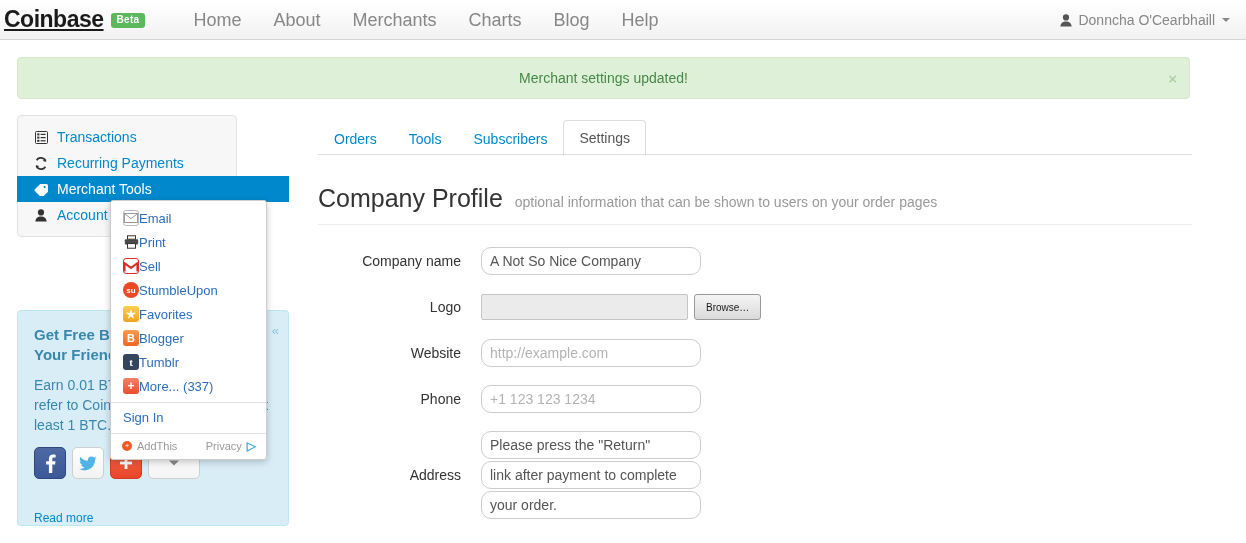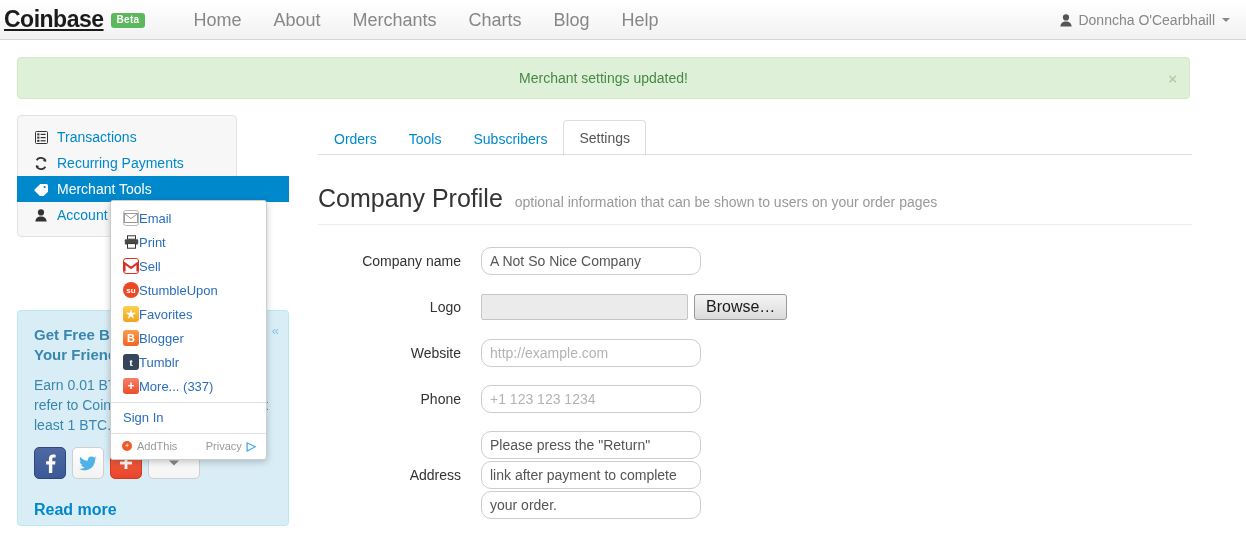--- a/index.html
+++ b/index.html
@@ -148,22 +148,22 @@
   .sbtn.at {
     background: linear-gradient(to bottom,#f4694a 0%,#e8452a 100%);
     border: 1px solid #cf3a22; color: #fff; font-size: 16px;
   }
   .sbtn.more {
     width: 52px;
     background: linear-gradient(to bottom,#ffffff 0%,#f4f4f4 100%);
     border: 1px solid #d0d0d0; color: #888; font-size: 11px;
   }
   .read-more {
-    display: block; margin-top: 22px;
-    color: #0088cc; font-size: 16px; cursor: pointer; text-decoration: none; font-weight: bold;
+    display: block; margin-top: 32px;
+    color: #0088cc; font-size: 12px; cursor: pointer; text-decoration: none;
   }
 
   
   .addthis {
     position: absolute; left: 110px; top: 200px;
     width: 157px;
     background: #ffffff;
     border: 1px solid #cccccc;
     border-radius: 3px;
     box-shadow: 0 2px 7px rgba(0,0,0,0.22);
@@ -264,21 +264,21 @@
     border: 1px solid #c5c5c5;
     border-radius: 2px;
   }
   .browse-btn {
     margin-left: 6px;
     height: 26px; padding: 1px 11px;
     background: linear-gradient(to bottom,#f5f5f5 0%,#dadada 100%);
     border: 1px solid #9a9a9a;
     border-radius: 3px;
     font-family: "Liberation Sans", sans-serif;
-    font-size: 16px; color: #1a1a1a;
+    font-size: 10px; color: #1a1a1a;
     cursor: pointer;
   }
   .addr-stack { display: flex; flex-direction: column; gap: 2px; }
   .addr-stack .form-control { margin-bottom: 0; }
 </style>
 </head>
 <body>
 
 <div id="page">
 

